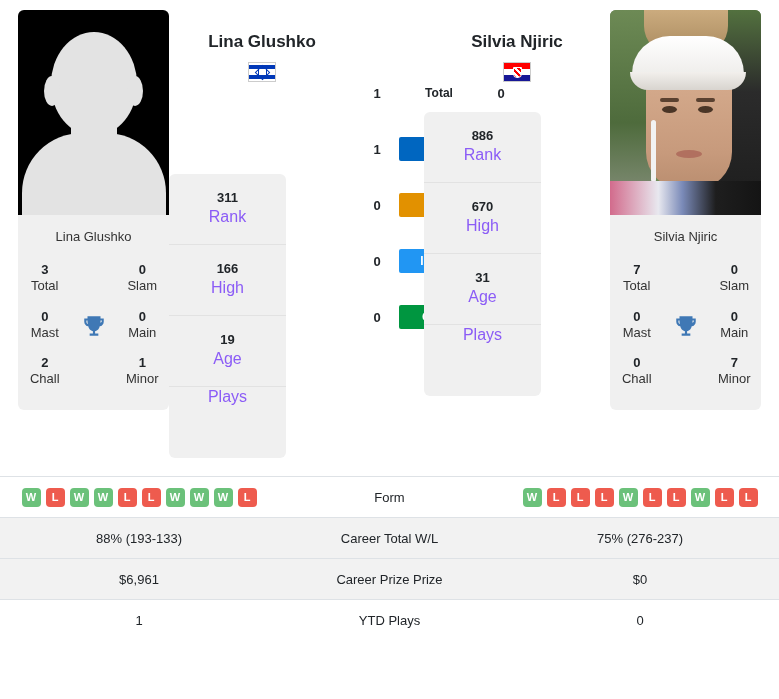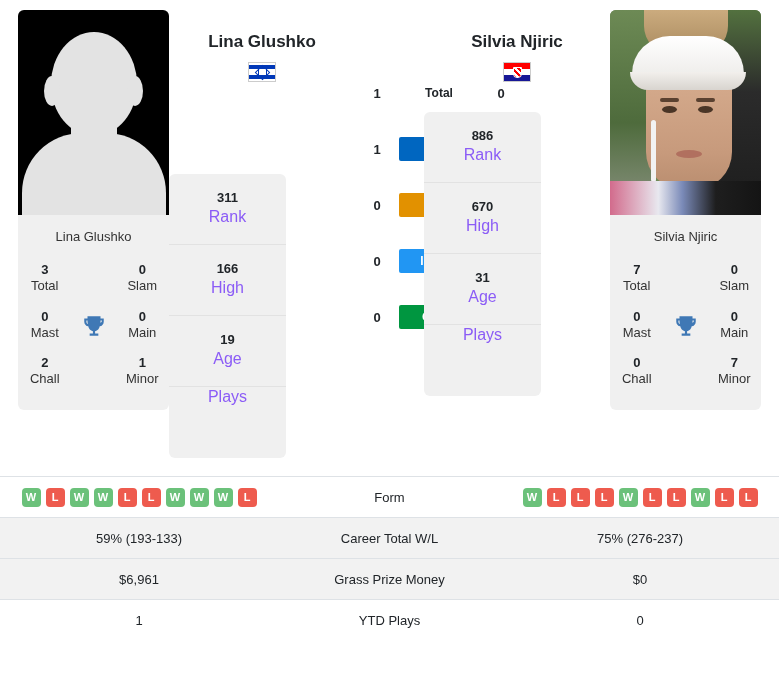--- a/index.html
+++ b/index.html
@@ -466,27 +466,27 @@
               <div class="badge w">W</div>
               <div class="badge l">L</div>
               <div class="badge l">L</div>
               <div class="badge w">W</div>
               <div class="badge l">L</div>
               <div class="badge l">L</div>
             </div>
         </td>
       </tr>
       <tr class="striped">
-        <td class="col-side">59% (193-133)</td>
+        <td class="col-side">88% (193-133)</td>
         <td class="col-mid">Career Total W/L</td>
         <td class="col-side">75% (276-237)</td>
       </tr>
       <tr class="striped">
         <td class="col-side">$6,961</td>
-        <td class="col-mid">Grass Prize Money</td>
+        <td class="col-mid">Career Prize Prize</td>
         <td class="col-side">$0</td>
       </tr>
       <tr>
         <td class="col-side">1</td>
         <td class="col-mid">YTD Plays</td>
         <td class="col-side">0</td>
       </tr>
     </tbody>
   </table>
 

